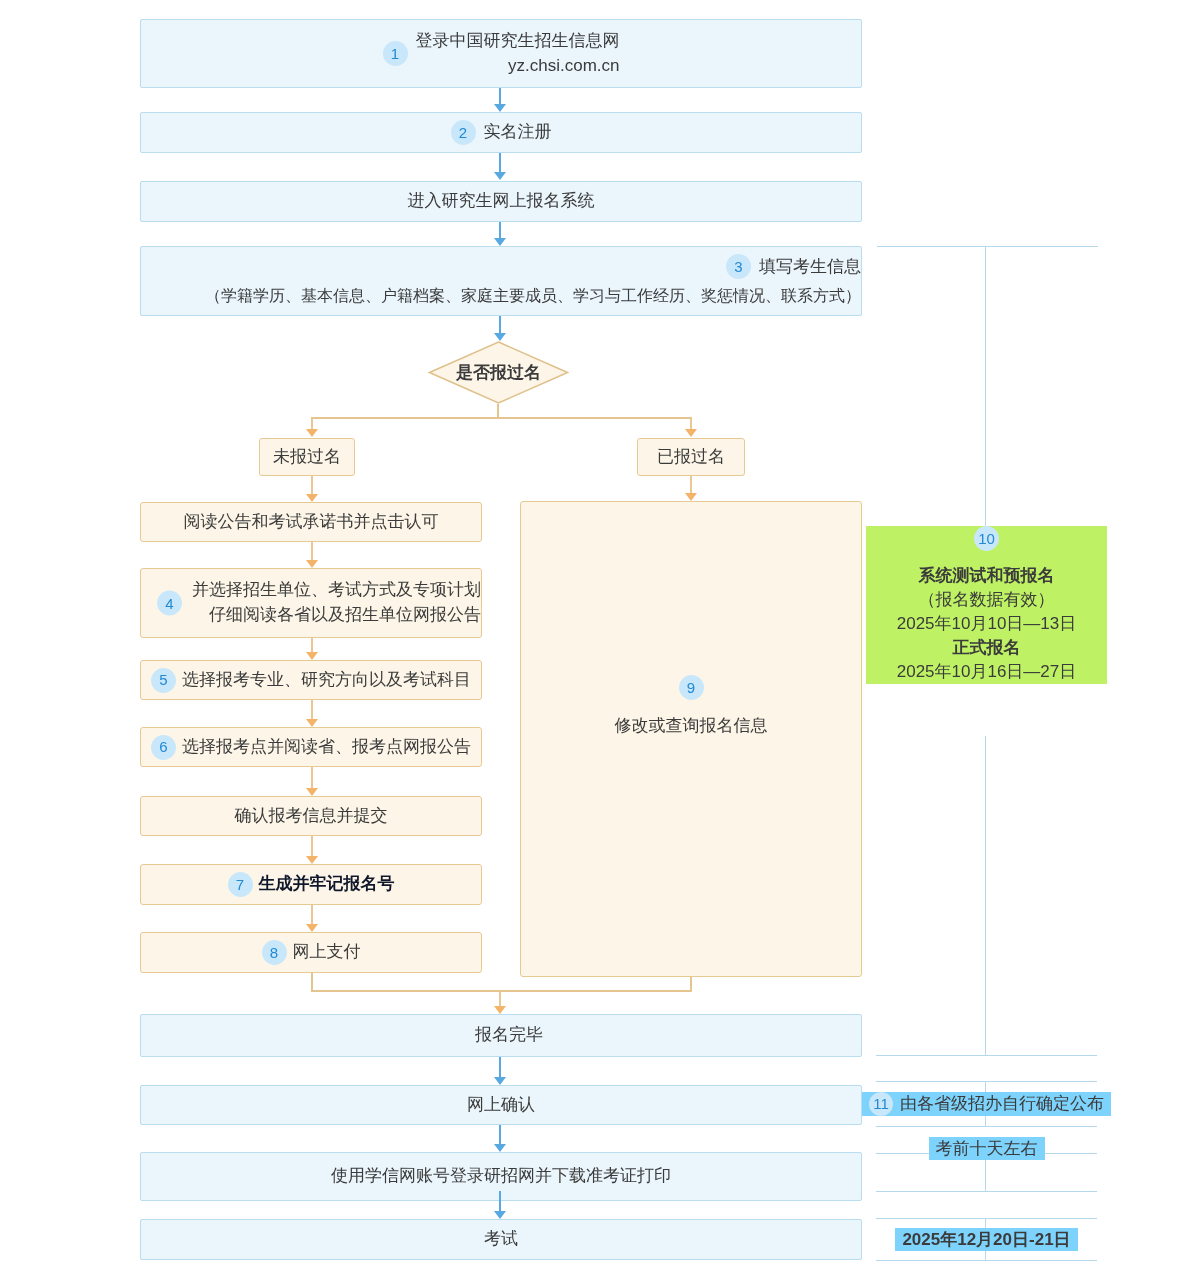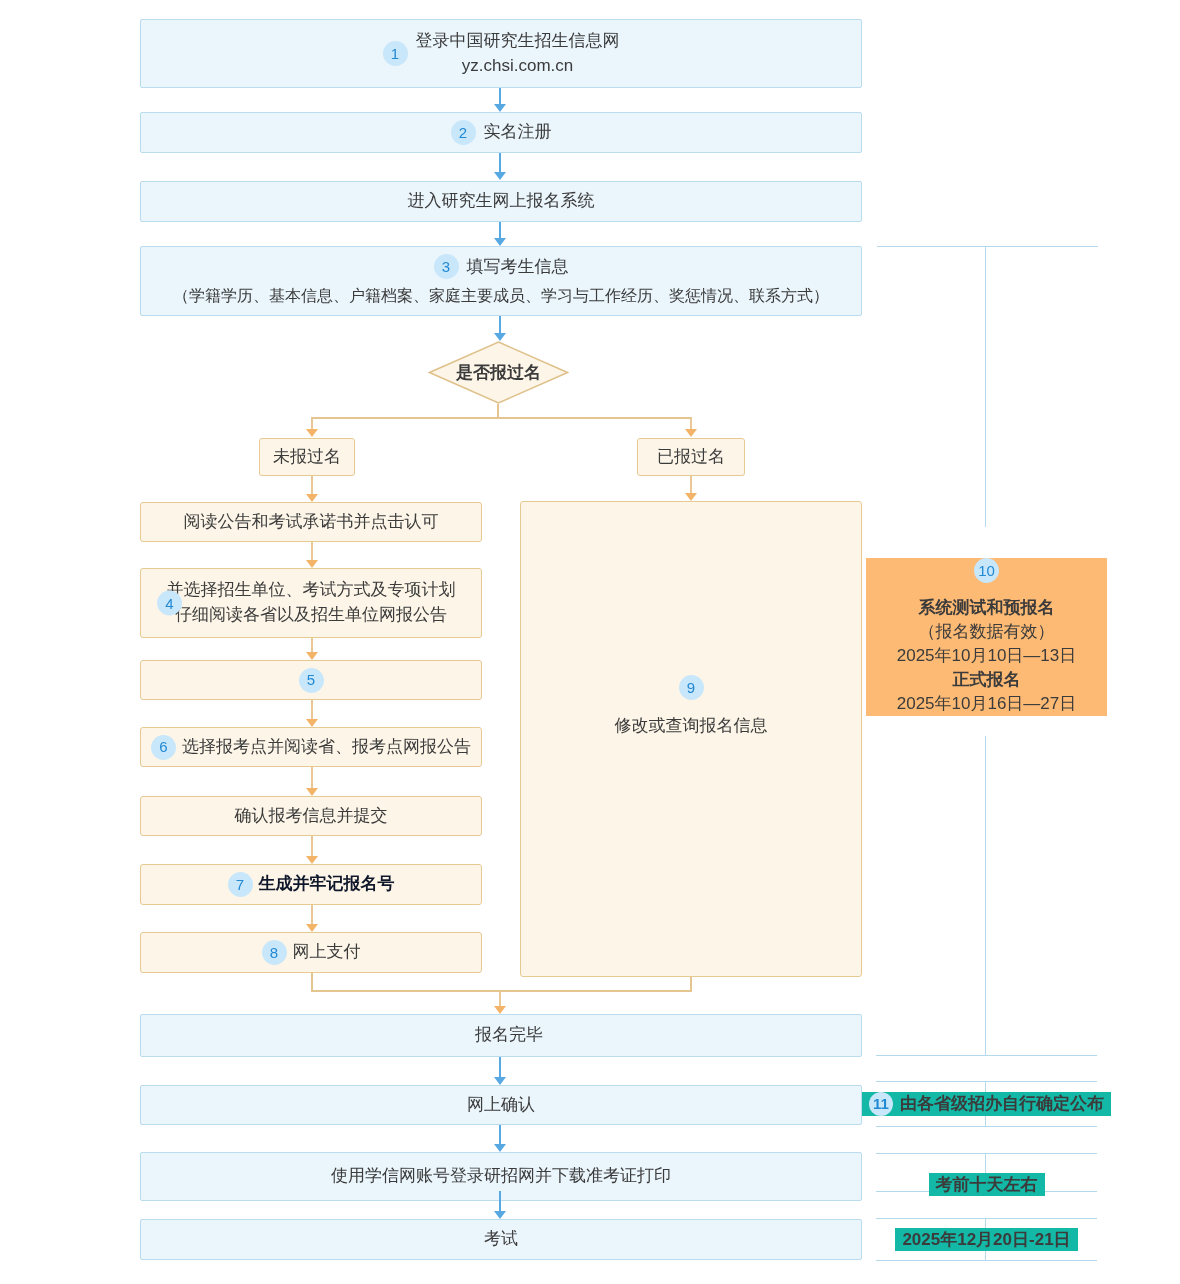--- a/index.html
+++ b/index.html
@@ -6,21 +6,21 @@
   #canvas {
     position:relative; width:1180px; height:1284px; background:#ffffff;
     font-family:"Liberation Sans","DejaVu Sans",sans-serif;
     color:#3b3b3b; overflow:hidden;
   }
   
   .box { position:absolute; display:flex; align-items:center; justify-content:center;
          font-size:17px; line-height:1.45; box-sizing:border-box; text-align:center; }
   .box.blue  { background:#eaf5fc; border:1px solid #b9ddef; border-radius:2px; }
   .box.cream { background:#fdf6e8; border:1px solid #e7c992; border-radius:3px; }
-  .col { flex-direction:column; justify-content:center; }
+  .col { flex-direction:column; justify-content:center;align-items:flex-end; }
   .row-line { display:flex; align-items:center; justify-content:center; gap:8px; }
   .detail { font-size:16px; margin-top:5px; }
   .red { color:#0f172a; font-weight:bold; }
   .bold { font-weight:bold; }
   
   .badge { width:25px; height:25px; border-radius:50%; background:#c9e7fa; color:#2289d3;
            font-size:15px; display:inline-flex; align-items:center; justify-content:center;
            flex:0 0 auto; }
   .badge.abs { position:absolute; left:16px; top:50%; transform:translateY(-50%); }
   
@@ -38,24 +38,24 @@
   #decision { position:absolute; left:428px; top:341px; width:141px; height:63px; }
   #decision svg { position:absolute; left:0; top:0; }
   #decision .dtext { position:absolute; inset:0; display:flex; align-items:center;
                      justify-content:center; font-size:17px; font-weight:600; }
   
   #modify-box { padding-bottom:64px; }
   #modify-box .mg { display:flex; flex-direction:column; align-items:center; gap:14px; }
   
   .side-row { position:absolute; left:876px; width:221px; display:flex; align-items:center;
               justify-content:center; font-size:17px; }
-  .side-row .grp { position:relative; z-index:2; background:#14b8a6; padding:0 7px;
-                   display:inline-flex; align-items:center; gap:7px; white-space:nowrap;font-weight:bold; }
-  #schedule-block { position:absolute; left:866px; width:241px; top:558px; text-align:center;
-                    font-size:17px; background:#fdba74; z-index:2; }
+  .side-row .grp { position:relative; z-index:2; background:#7dd3fc; padding:0 7px;
+                   display:inline-flex; align-items:center; gap:7px; white-space:nowrap; }
+  #schedule-block { position:absolute; left:866px; width:241px; top:526px; text-align:center;
+                    font-size:17px; background:#bef264; z-index:2; }
   #schedule-block p { margin:0; line-height:24px; }
   #schedule-block .badge { margin:0 auto 13px auto; }
   .gap-top { margin-top:14px; }
 </style>
 </head>
 <body>
 
 <div id="canvas">
 
   <div class="box blue" style="left:140px; top:19px; width:722px; height:69px;">
@@ -120,20 +120,21 @@
   <div class="box cream col" style="left:140px; top:568px; width:342px; height:70px;">
     <span class="badge abs">4</span>
     <span>并选择招生单位、考试方式及专项计划</span>
     <span>仔细阅读各省以及招生单位网报公告</span>
   </div>
   <div class="ar org" style="left:312px; top:638px; height:22px;"></div>
 
   <div class="box cream" style="left:140px; top:660px; width:342px; height:40px;">
     <div class="row-line" style="gap:6px;">
       <span class="badge">5</span>
+      <span>选择报考专业、研究方向以及考试科目</span>
     </div>
   </div>
   <div class="ar org" style="left:312px; top:700px; height:27px;"></div>
 
   <div class="box cream" style="left:140px; top:727px; width:342px; height:40px;">
     <div class="row-line" style="gap:6px;">
       <span class="badge">6</span>
       <span>选择报考点并阅读省、报考点网报公告</span>
     </div>
   </div>
@@ -214,20 +215,20 @@
   <div class="sln" style="left:985px; top:1081px; width:1px; height:45px;"></div>
   <div class="sln" style="left:985px; top:1153px; width:1px; height:38px;"></div>
   <div class="sln" style="left:985px; top:1218px; width:1px; height:42px;"></div>
 
   <div class="side-row" style="top:1081px; height:45px;">
     <span class="grp">
       <span class="badge" style="width:24px;height:24px;">11</span>
       <span>由各省级招办自行确定公布</span>
     </span>
   </div>
-  <div class="side-row" style="top:1165px; height:38px;">
+  <div class="side-row" style="top:1129px; height:38px;">
     <span class="grp">考前十天左右</span>
   </div>
   <div class="side-row" style="top:1218px; height:42px;">
     <span class="grp bold">2025年12月20日-21日</span>
   </div>
 
 </div>
 
 </body></html>

